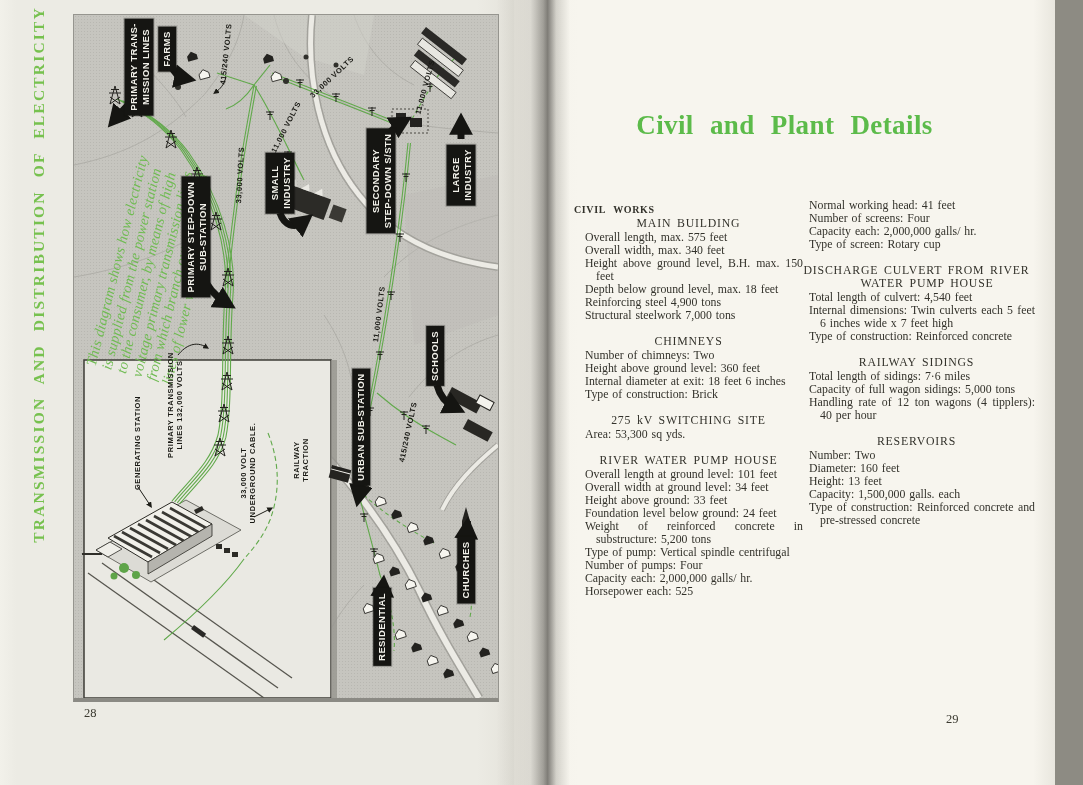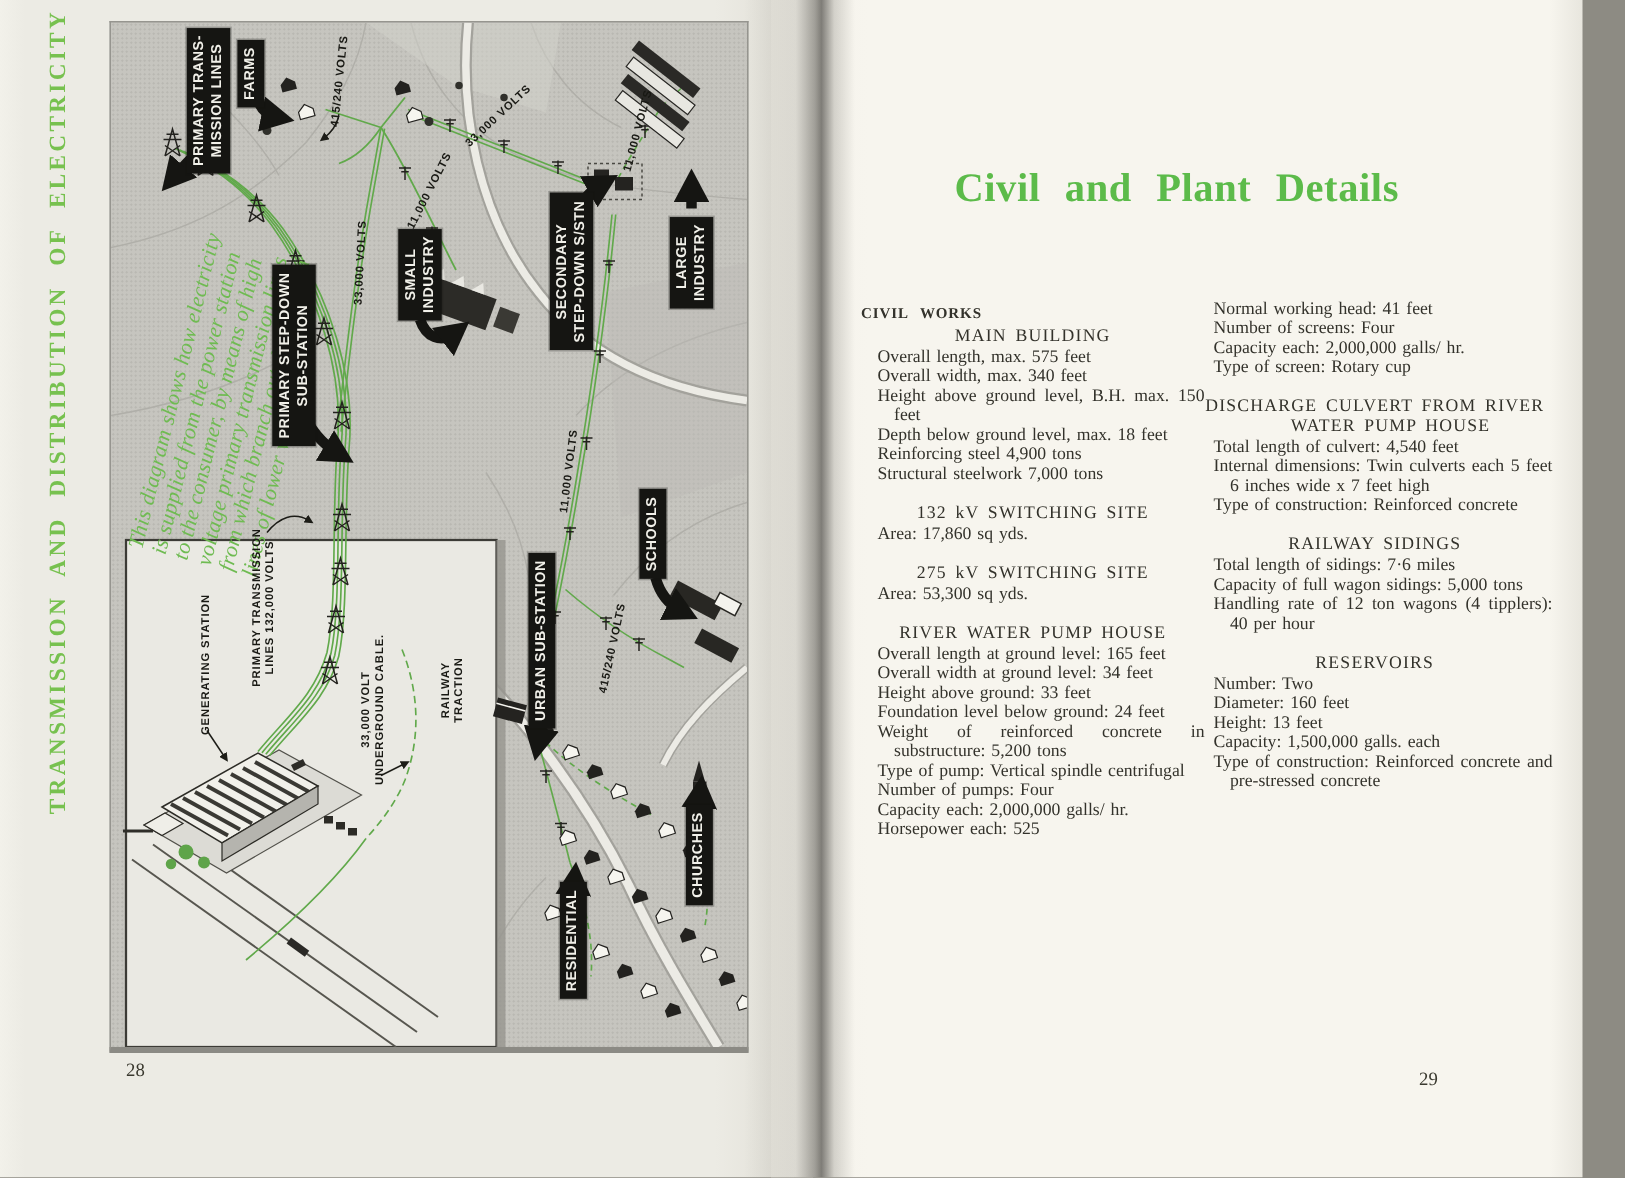--- a/index.html
+++ b/index.html
@@ -342,34 +342,37 @@
       <div class="sec">
         <h3>MAIN BUILDING</h3>
         <p>Overall length, max. 575 feet</p>
         <p>Overall width, max. 340 feet</p>
         <p>Height above ground level, B.H. max. 150 feet</p>
         <p>Depth below ground level, max. 18 feet</p>
         <p>Reinforcing steel 4,900 tons</p>
         <p>Structural steelwork 7,000 tons</p>
       </div>
 
-
-      <div class="sec">
-        <h3>132 kV SWITCHING SITE</h3>
-        <p>Area: 17,860 sq yds.</p>
-      </div>
+      <div class="sec">
+        <h3>CHIMNEYS</h3>
+        <p>Number of chimneys: Two</p>
+        <p>Height above ground level: 360 feet</p>
+        <p>Internal diameter at exit: 18 feet 6 inches</p>
+        <p>Type of construction: Brick</p>
+      </div>
+
 
       <div class="sec">
         <h3>275 kV SWITCHING SITE</h3>
         <p>Area: 53,300 sq yds.</p>
       </div>
 
       <div class="sec">
         <h3>RIVER WATER PUMP HOUSE</h3>
-        <p>Overall length at ground level: 165 feet</p>
+        <p>Overall length at ground level: 101 feet</p>
         <p>Overall width at ground level: 34 feet</p>
         <p>Height above ground: 33 feet</p>
         <p>Foundation level below ground: 24 feet</p>
         <p>Weight of reinforced concrete in substructure: 5,200 tons</p>
         <p>Type of pump: Vertical spindle centrifugal</p>
         <p>Number of pumps: Four</p>
         <p>Capacity each: 2,000,000 galls/ hr.</p>
         <p>Horsepower each: 525</p>
       </div>
     </div>

